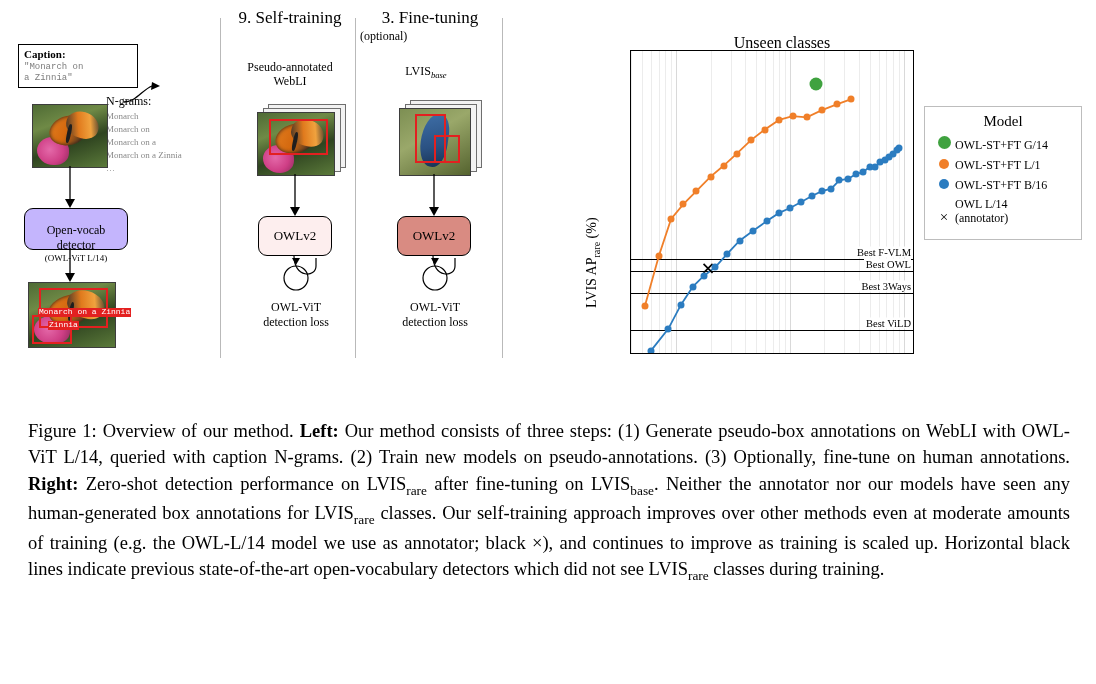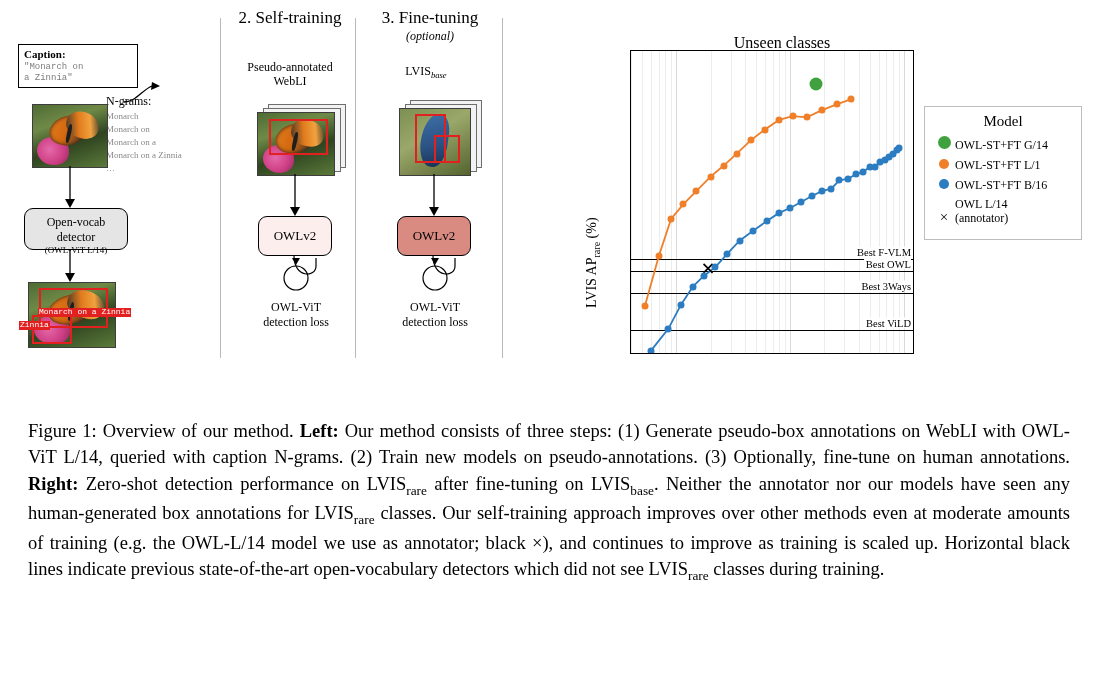--- a/index.html
+++ b/index.html
@@ -32,22 +32,21 @@
     position: absolute;
     top: 0;
   }
   .step-title {
     font-size: 17px;
     text-align: center;
     white-space: nowrap;
   }
   .step-sub {
     font-size: 12px;
-    font-style: italic;
-    text-align: center;
+    text-align: left;
     margin-top: 1px;
   }
   .divider {
     position: absolute;
     top: 10px;
     width: 0;
     border-left: 1px solid #b9b9b9;
     height: 340px;
   }
   
@@ -77,23 +76,23 @@
     font-size: 9px;
     color: #8a8a8a;
     line-height: 1.45;
     white-space: pre-line;
   }
   .detector-box {
     position: absolute;
     border: 1px solid #000;
     border-radius: 9px;
     text-align: center;
-    background: #e5e5e5;
+    background: #c4b5fd;
     font-size: 12px;
-    padding-top: 6px;
+    padding-top: 14px;
     box-sizing: border-box;
   }
   .detector-box .sub {
     font-size: 9px;
   }
   .owl-box {
     position: absolute;
     border: 1px solid #000;
     border-radius: 9px;
     text-align: center;
@@ -315,21 +314,21 @@
   sub { font-size: 0.72em; }
 </style>
 </head>
 <body>
 
 <div class="figure-area">
 
   <div class="left-panel">
 
     <div class="step-col" style="left:215px; width:130px;">
-      <div class="step-title">2. Self-training</div>
+      <div class="step-title">9. Self-training</div>
     </div>
     <div class="step-col" style="left:350px; width:140px;">
       <div class="step-title">3. Fine-tuning</div>
       <div class="step-sub">(optional)</div>
     </div>
 
     <div class="divider" style="left:210px;"></div>
     <div class="divider" style="left:345px;"></div>
     <div class="divider" style="left:492px;"></div>
 
@@ -375,21 +374,21 @@
 
     <div class="photo" style="left:18px; top:274px; width:86px; height:64px;">
       <div class="flower"></div>
       <div class="wing1"></div>
       <div class="wing2"></div>
       <div class="body"></div>
       <div class="redbox" style="left:12%; top:8%; width:80%; height:62%;"></div>
       <div class="redbox" style="left:4%; top:50%; width:46%; height:46%;"></div>
     </div>
     <div class="redlabel" style="left:28px; top:300px;">Monarch on a Zinnia</div>
-    <div class="redlabel" style="left:9px; top:313px;text-align:right;">Zinnia</div>
+    <div class="redlabel" style="left:38px; top:313px;text-align:right;">Zinnia</div>
 
     <div class="caption-stack-label" style="left:222px; top:52px; width:116px;">Pseudo-annotated
 WebLI</div>
 
     <div class="stack-sheet" style="left:258px; top:96px; width:76px; height:62px;"></div>
     <div class="stack-sheet" style="left:253px; top:100px; width:76px; height:62px;"></div>
     <div class="photo" style="left:247px; top:104px; width:76px; height:62px;">
       <div class="flower"></div>
       <div class="wing1"></div>
       <div class="wing2"></div>

